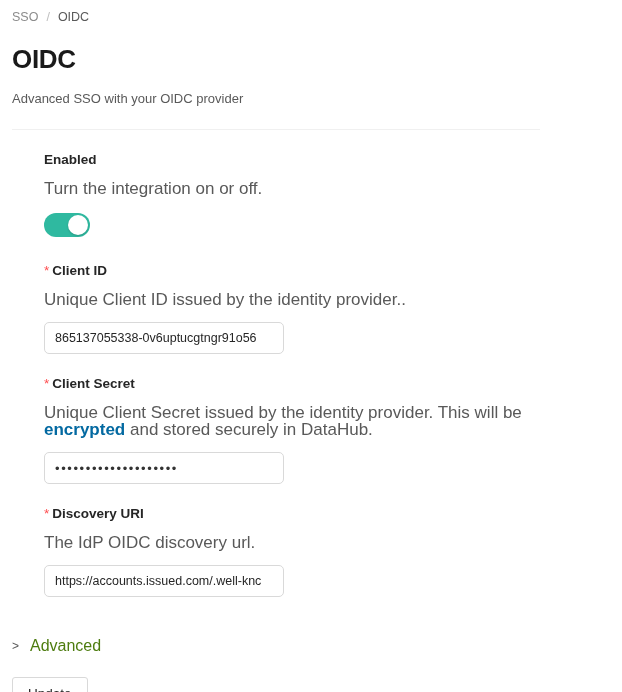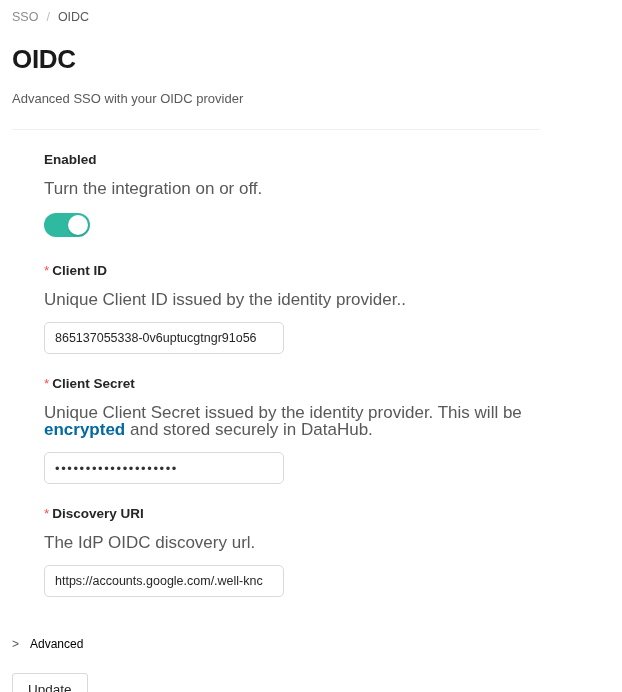--- a/index.html
+++ b/index.html
@@ -143,22 +143,22 @@
   }
   .advanced .chev {
     font-size: 12px;
     color: #595959;
     width: 18px;
     display: inline-block;
     text-align: left;
     font-family: "Liberation Sans", sans-serif;
   }
   .advanced .adv-label {
-    font-size: 12px;
-    color: #000000;
+    font-size: 16px;
+    color: #4d7c0f;
   }
   
   .update-btn {
     margin-top: 22px;
     display: inline-flex;
     align-items: center;
     justify-content: center;
     height: 32px;
     padding: 0 15px;
     border: 1px solid #d9d9d9;
@@ -211,21 +211,21 @@
       <span>Unique Client Secret issued by the identity provider. This will be </span><b>encrypted</b><span> and stored securely in DataHub.</span>
     </div>
     <div class="input password" title="Client Secret">••••••••••••••••••••</div>
   </div>
 
   <div class="section">
     <div class="field-label">
       <span class="req-star">*</span><span>Discovery URI</span>
     </div>
     <div class="field-help">The IdP OIDC discovery url.</div>
-    <div class="input" title="Discovery URI">https://accounts.google.com/.well-knc</div>
+    <div class="input" title="Discovery URI">https://accounts.issued.com/.well-knc</div>
   </div>
 
   <div class="advanced">
     <span class="chev">&gt;</span>
     <span class="adv-label">Advanced</span>
   </div>
 
   <div>
     <button class="update-btn">Update</button>
   </div>

